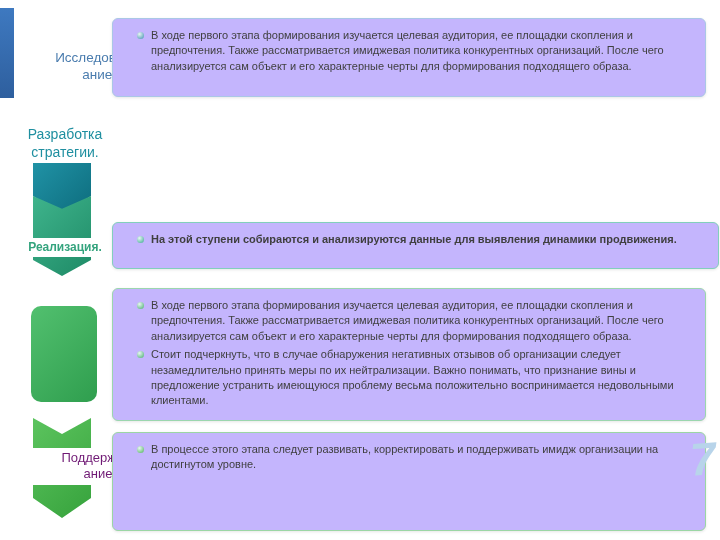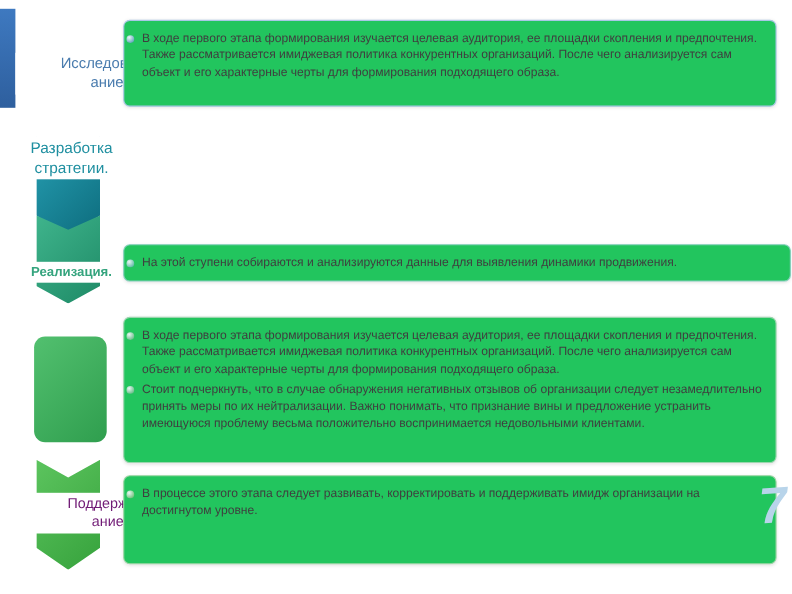--- a/index.html
+++ b/index.html
@@ -27,30 +27,30 @@
     white-space: pre-line; line-height: 1.25; padding: 2px 0;
   }
   .stage-label-1 { left: 14px; top: 48px; width: 102px; font-size: 13.5px; text-align: right; }
   .stage-label-2 { left: 14px; top: 124px; width: 102px; font-size: 14px; }
   .stage-label-3 { left: 14px; top: 238px; width: 102px; font-size: 12px; font-weight: bold; }
   .stage-label-4 { left: 10px; top: 336px; width: 108px; font-size: 17.5px; }
   .stage-label-5 { left: 14px; top: 448px; width: 102px; font-size: 13px; }
 
   
   .desc-box {
-    position: absolute; left: 112px; background: #22c55e;
+    position: absolute; left: 112px; background: #c4b5fd;
     border: 1px solid #bcd; border-radius: 6px;
     box-shadow: 0 1px 3px rgba(0,0,0,0.10);
-    padding: 9px 12px 6px 2px;
+    padding: 9px 12px 6px 24px;
   }
   .desc-box-1 { top: 18px;  width: 594px; height: 79px; }
   .desc-box-2 { top: 112px; width: 594px; height: 85px; }
-  .desc-box-3 { top: 222px; width: 607px; height: 34px; }
+  .desc-box-3 { top: 222px; width: 607px; height: 47px; font-weight: bold; }
   .desc-box-4 { top: 288px; width: 594px; height: 133px; }
-  .desc-box-5 { top: 432px; width: 594px; height: 81px; }
+  .desc-box-5 { top: 432px; width: 594px; height: 99px; }
 
   .bullet-list { list-style: none; }
   .bullet-item { display: flex; gap: 7px; margin-bottom: 3px; }
   .bullet-marker {
     flex: 0 0 auto; width: 7px; height: 7px; border-radius: 50%;
     margin-top: 4px; background: #4a9aa8;
   }
   .bullet-text {
     font-size: 11px; line-height: 1.4; color: #3f3f3f;
   }

